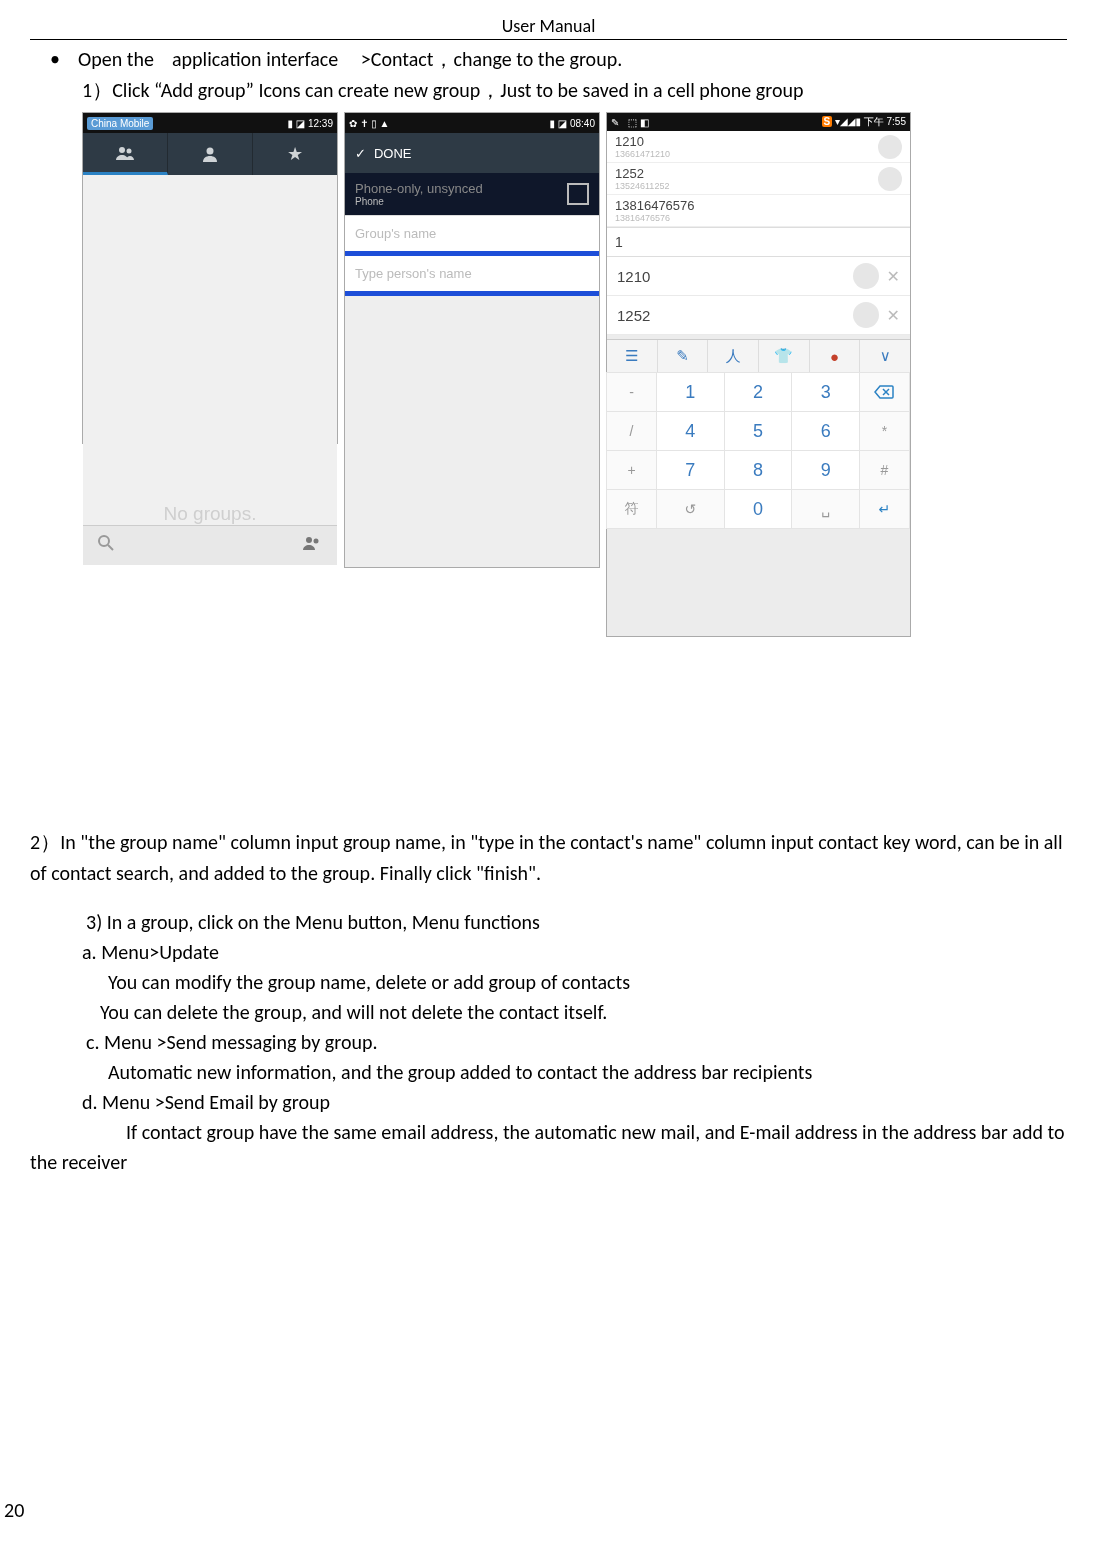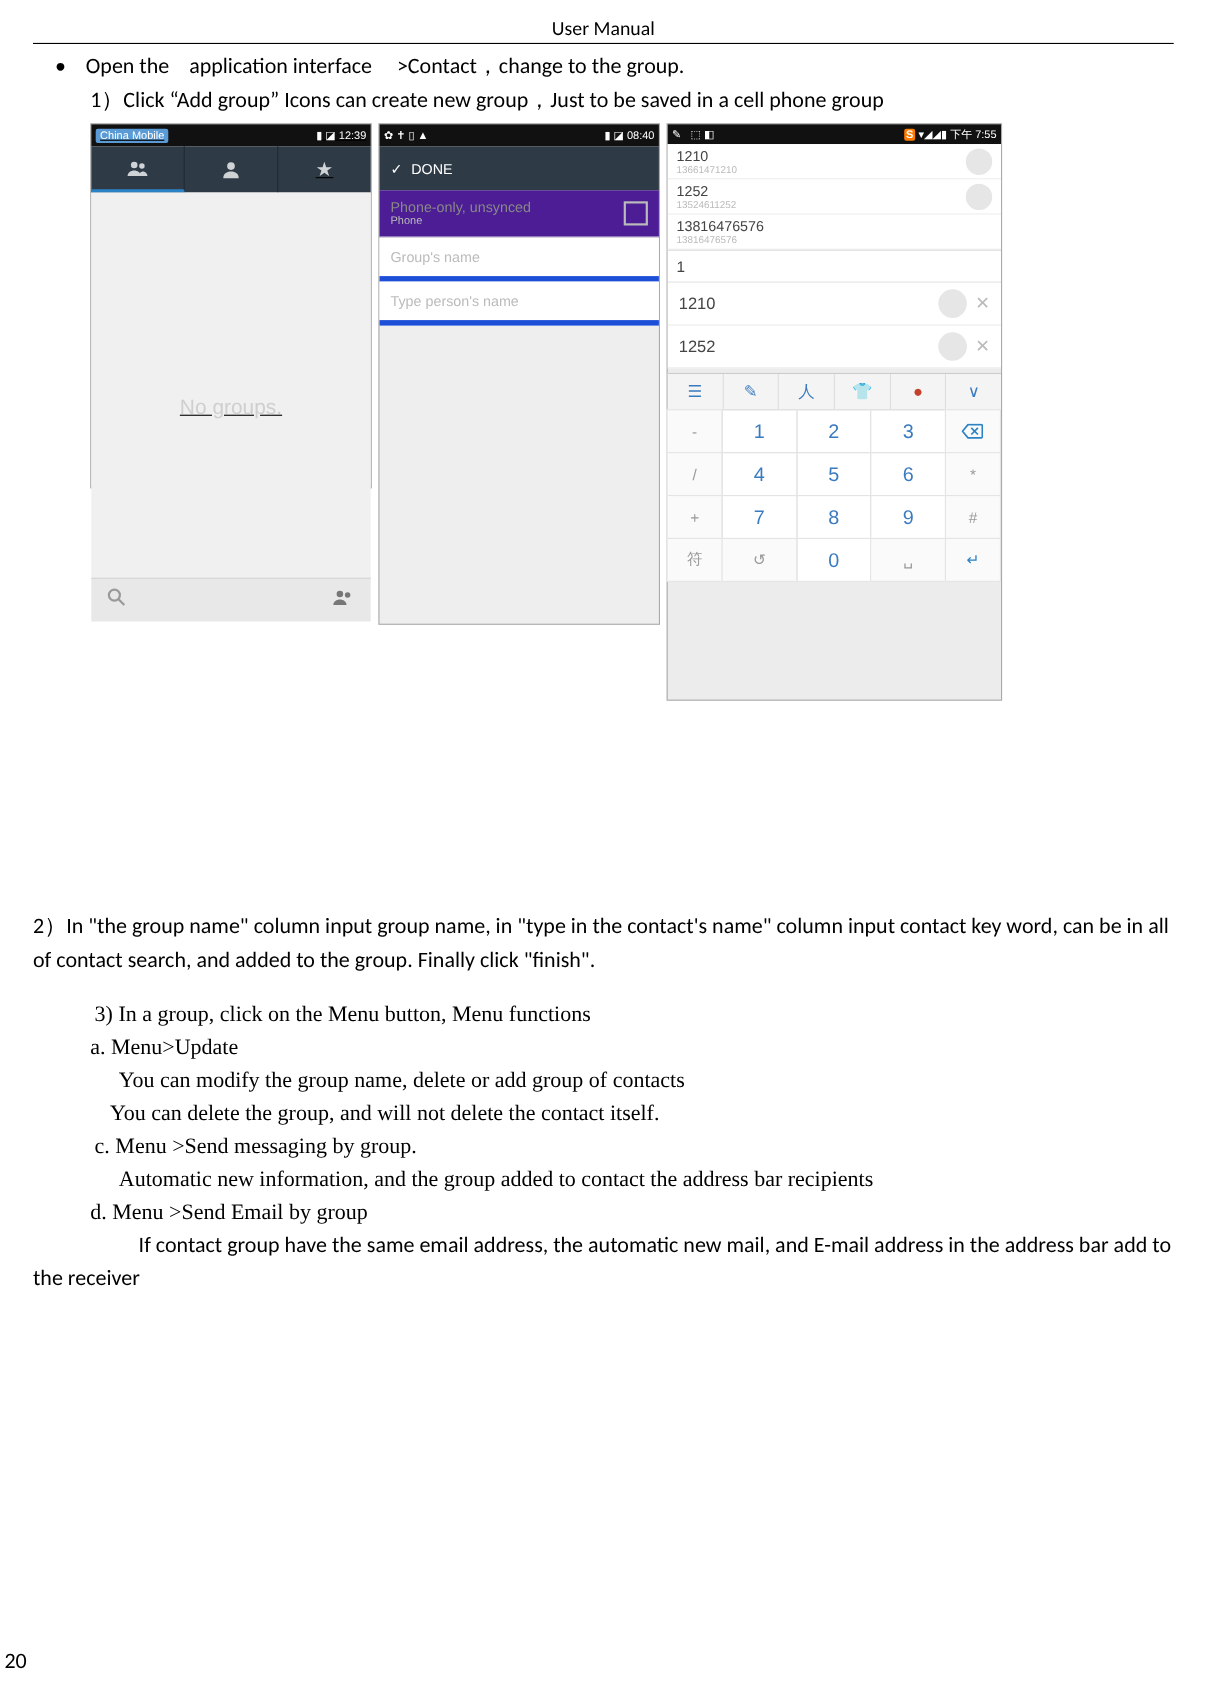--- a/index.html
+++ b/index.html
@@ -48,21 +48,21 @@
     margin-top: 8px;
     margin-left: 52px;
   }
 
   
   .phone {
     border: 1px solid #aaa;
     background: #fff;
     font-family: Arial, sans-serif;
   }
-  .phone1 { width: 256px; height: 332px; background:#f4f4f4;text-decoration:underline; }
+  .phone1 { width: 256px; height: 332px; background:#f4f4f4; }
   .statusbar {
     height: 20px;
     background: #111;
     color: #fff;
     font-size: 10px;
     display: flex;
     justify-content: space-between;
     align-items: center;
     padding: 0 4px;
   }
@@ -88,21 +88,21 @@
     border-right:1px solid #222a31;
   }
   .phone1-tabs .tab:last-child{border-right:none;}
   .phone1-tabs .tab.active { border-bottom:3px solid #2b82c4;}
   .phone1-body {
     flex:1;
     background:#f0f0f0;
     height: 350px;
     position:relative;
     display:flex;
-    align-items:center;
+    align-items:flex-end;
     justify-content:center;
     padding-top:42px;
     color:#cfcfcf;
     font-size:19px;
   }
   .phone1-bottombar{
     height:40px;
     background:#e8e8e8;
     border-top:1px solid #ccc;
     display:flex;
@@ -119,21 +119,21 @@
     height:40px;
     background:#2e3a45;
     color:#fff;
     display:flex;
     align-items:center;
     padding-left:10px;
     font-size:13px;
     gap:8px;
   }
   .phone2-row{
-    background:#4c1d95;
+    background:#0f172a;
     border-bottom:1px solid #ddd;
     padding:8px 10px;
     display:flex;
     align-items:center;
     justify-content:space-between;
   }
   .phone2-row .lbl{ font-size:13px; color:#888;}
   .phone2-row .lbl .sub{ font-size:10px; color:#bbb; display:block;}
   .phone2-checkbox{
     width:22px;height:22px;border:2px solid #bbb;
@@ -200,21 +200,20 @@
   .para-step2{
     margin-top: 190px;
     font-size: 20px;
     line-height: 1.55;
   }
   .step3-block{
     margin-top: 18px;
     margin-left: 52px;
     font-size: 20px;
     line-height: 1.5;
-    font-family: Liberation Serif, serif;
   }
   .step3-block .indent1{ margin-left:0; }
   .step3-block .indent2{ margin-left:26px; }
   .continuation{
     margin-left:0;
     font-size:20px;
     line-height:1.5;
   }
   .page-number{
     position:absolute;

